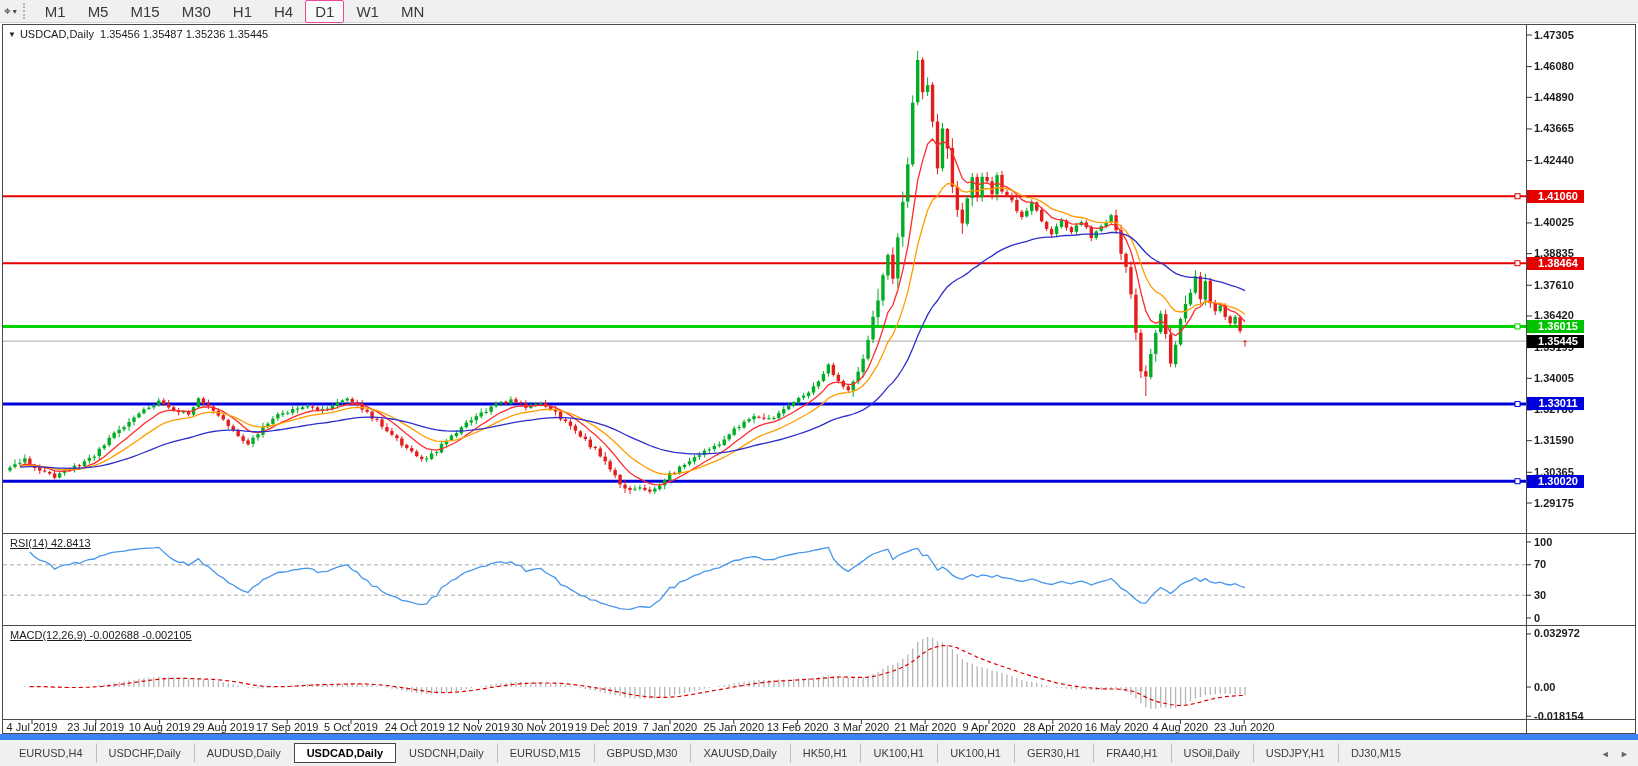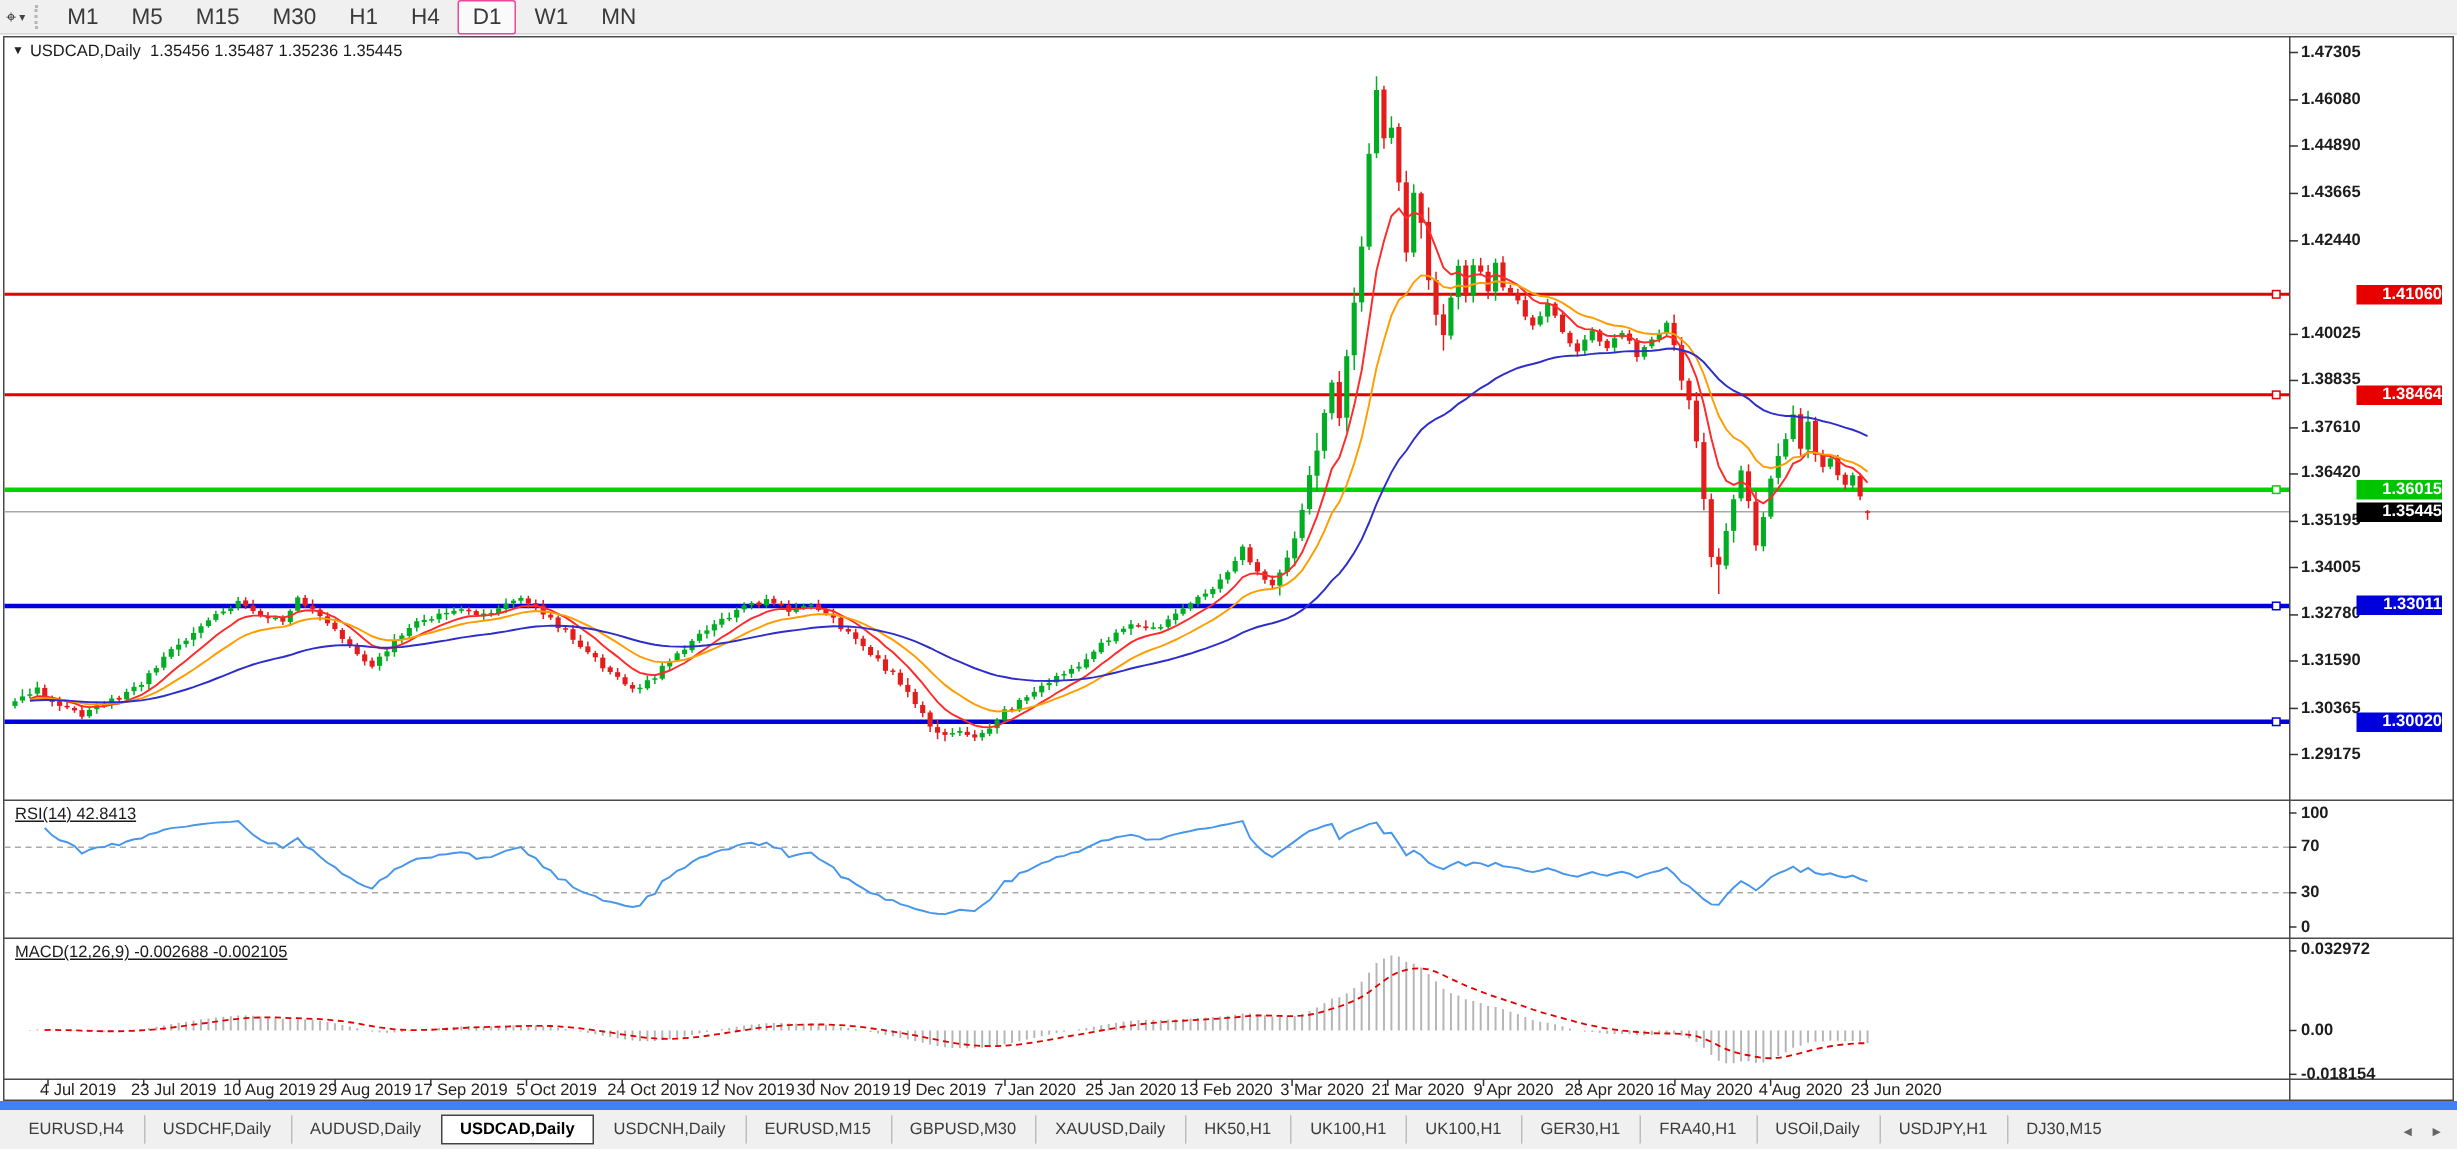--- a/index.html
+++ b/index.html
@@ -15,22 +15,22 @@
   .tf-btn{font-size:15px;color:#3a3a3a;padding:2px 9px;margin:0 1px;border:1px solid transparent;border-radius:2px;cursor:default;}
   .tf-btn.active{background:#fafafa;border:1px solid #ec4899;}
   
   #overlays{position:absolute;left:0;top:0;width:1608px;height:766px;z-index:2;pointer-events:none;}
   .ov{position:absolute;white-space:nowrap;}
   .chart-title{font-size:11px;color:#1a1a1a;left:8px;top:28px;}
   .chart-title .mk{font-size:8px;vertical-align:1px;margin-right:4px;color:#222;}
   .pane-header{font-size:11px;color:#1a1a1a;text-decoration:underline;}
   .ptick{font-size:11px;font-weight:700;color:#1c1c1c;left:1534px;height:13px;line-height:13px;}
   .badge{left:1527px;width:57px;height:13px;line-height:13px;font-size:11px;font-weight:700;
-         color:#fff;text-align:right;padding-left:5px;box-sizing:border-box;margin-left:44px;}
-  .dlabel{font-size:11px;color:#222;top:721px;transform:translateX(-50%);margin-left:20px;}
+         color:#fff;text-align:center;padding-left:5px;box-sizing:border-box;}
+  .dlabel{font-size:11px;color:#222;top:721px;transform:translateX(-50%);}
   
   #tabbar{position:absolute;left:0;top:734px;width:1638px;height:32px;background:#f0f0f0;
           border-top:6px solid #3b82f6;display:flex;align-items:flex-start;padding:3px 0 0 6px;
           box-sizing:border-box;z-index:3;}
   .tab{font-size:11px;color:#3c3c3c;padding:3px 12px;border:1px solid transparent;position:relative;cursor:default;}
   .tab + .tab{border-left:1px solid #bdbdbd;}
   .tab.active{background:#fff;border:1px solid #444;color:#000;font-weight:700;z-index:2;}
   .tab.active + .tab{border-left:1px solid transparent;}
   #tab-arrows{position:absolute;right:5px;top:9px;font-size:9px;color:#666;letter-spacing:4px;}
 </style>

